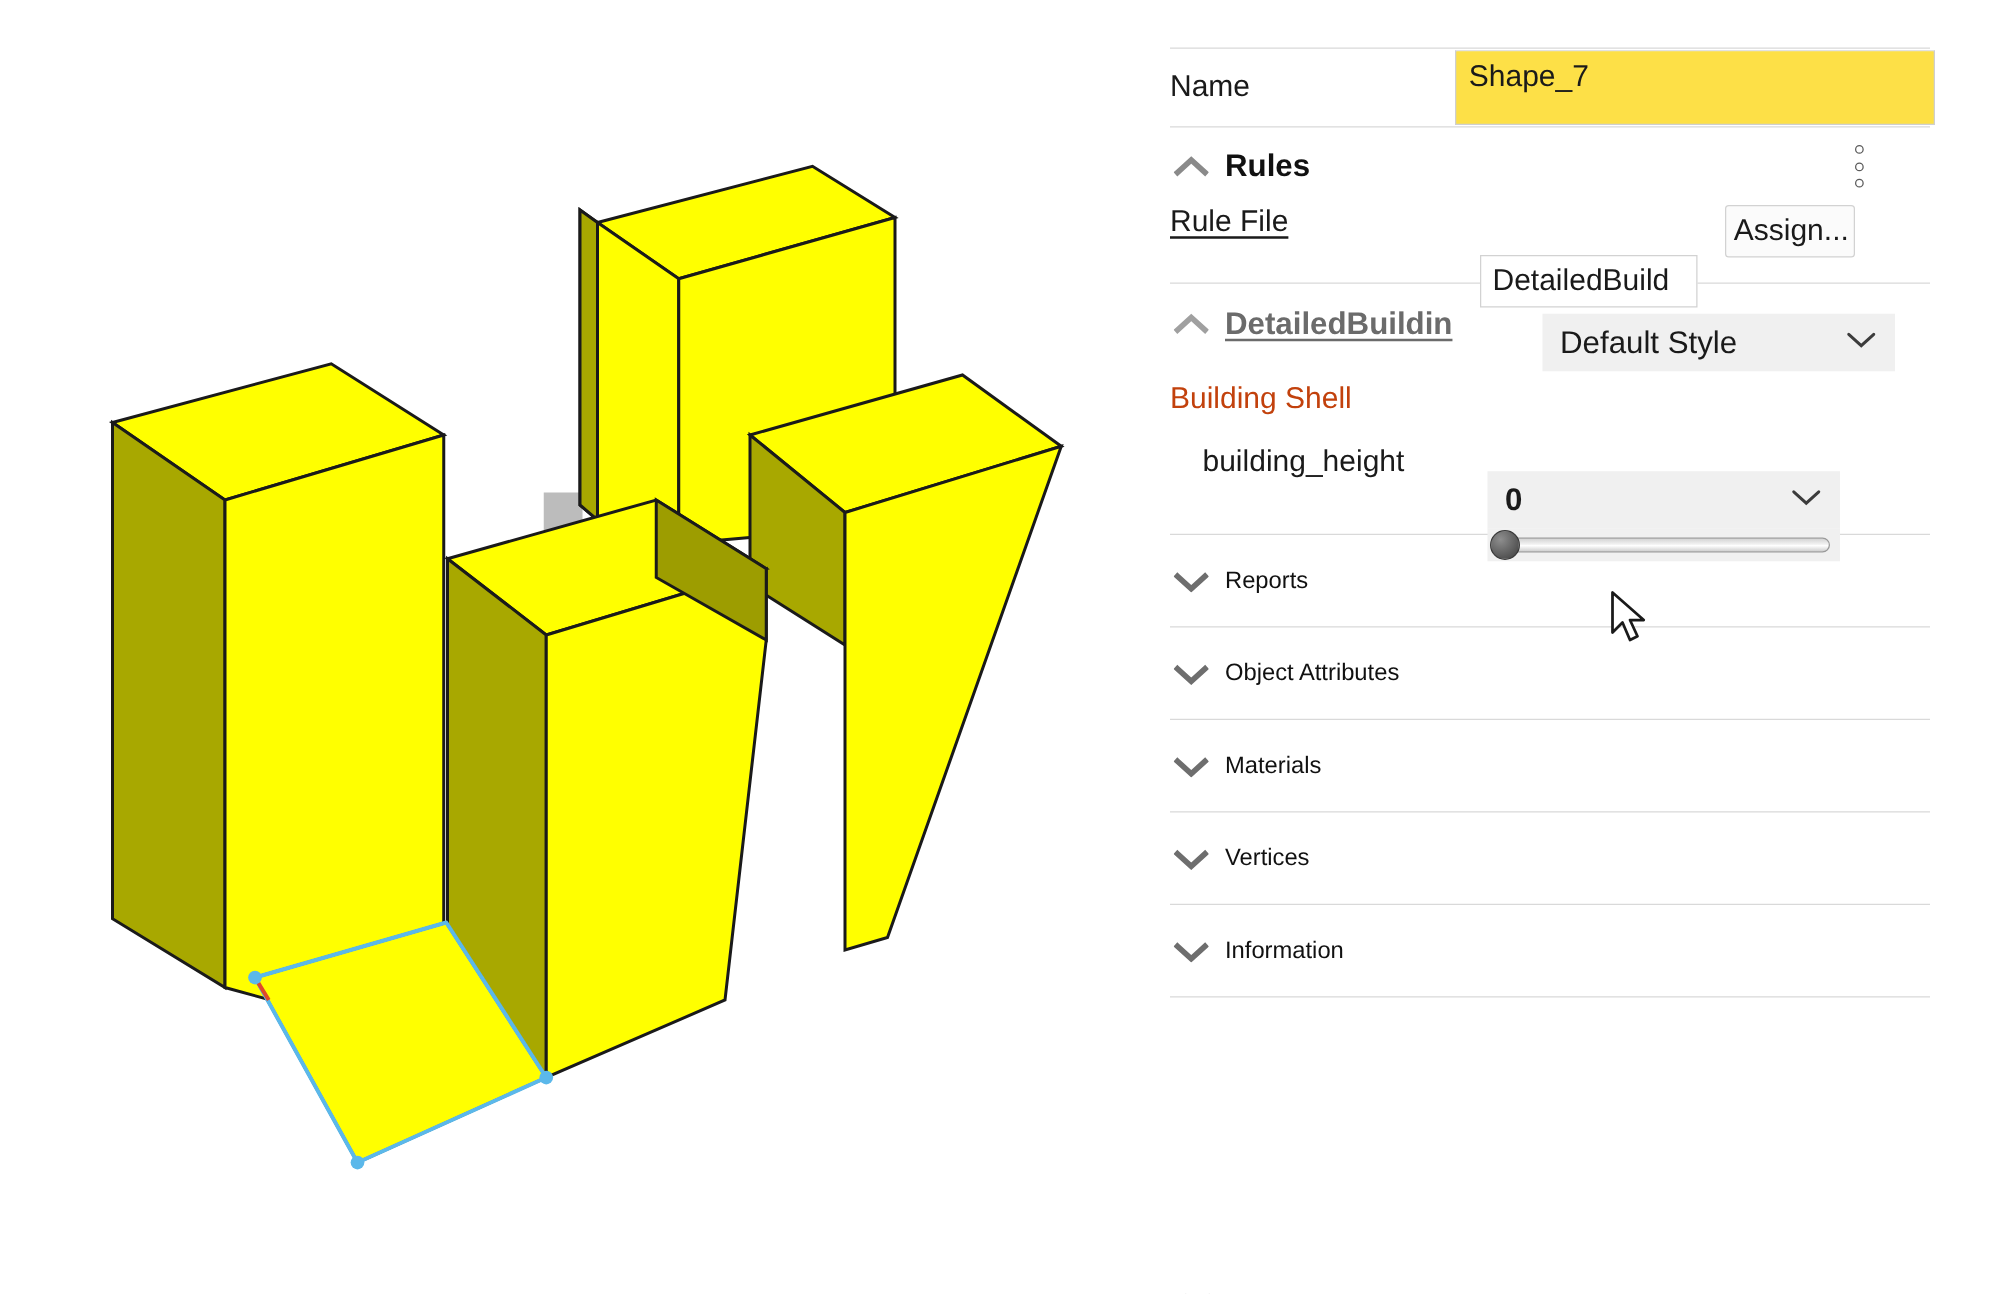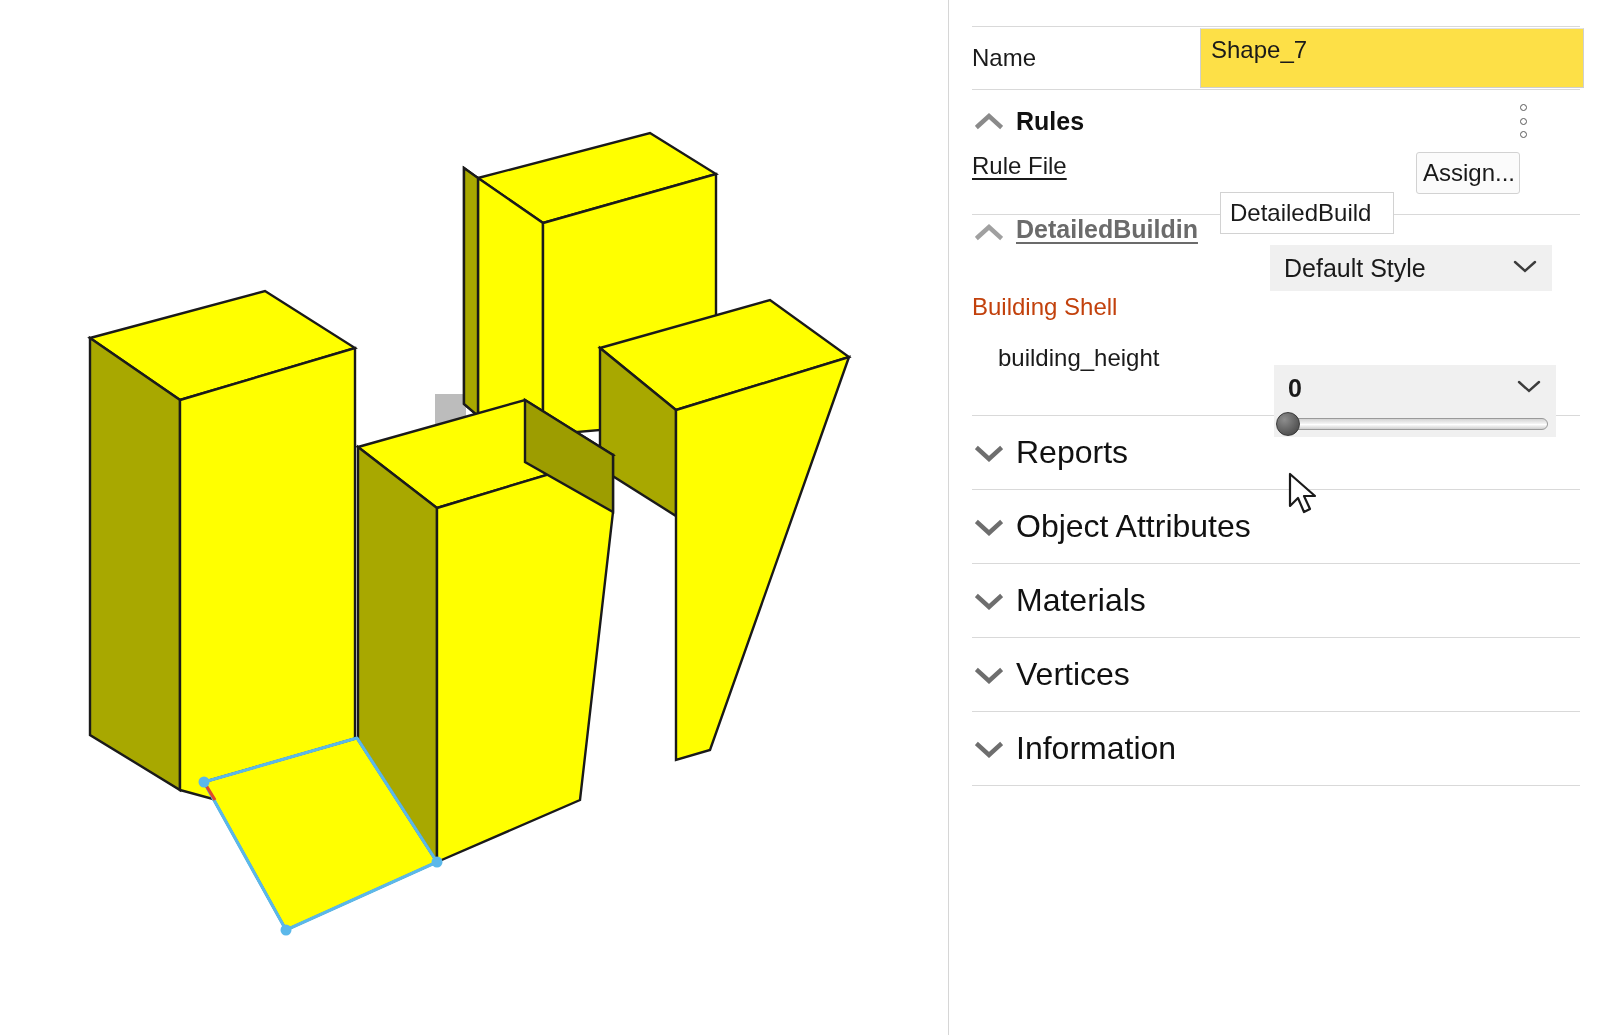--- a/index.html
+++ b/index.html
@@ -23,24 +23,24 @@
   
   .rail {
     position: absolute; top: 0; width: 1px; height: 1035px;
     background: #d6d6d6;
   }
   #rail-a { left: 948px; }
   #rail-b { left: 967px; }
 
   
   #panel {
-    position: absolute; left: 952px; top: 0;
+    position: absolute; left: 916px; top: 0;
     width: 632px; height: 1035px;
     background: #ffffff;
-    padding: 4px 0 0 0;
+    padding: 16px 0 0 0;
   }
 
   .hr {
     height: 1px; background: #d9d9d9; margin: 0 4px 0 20px;
   }
 
   
   .name-row {
     display: flex; align-items: center;
     height: 62px; padding-left: 20px;
@@ -109,21 +109,21 @@
     width: 104px; height: 42px;
     border: 1px solid #d2d2d2; border-radius: 3px;
     background: #fbfbfb;
     font-size: 24px; color: #1a1a1a;
     line-height: 40px; padding-left: 6px;
     overflow: hidden; white-space: nowrap;
   }
 
   
   .rule-sub {
-    display: flex; align-items: flex-start;
+    display: flex; align-items: center;
     height: 64px; padding-left: 20px;
   }
   .rule-sub-title {
     font-size: 25px; font-weight: bold; color: #6b6b6b;
     text-decoration: underline; text-underline-offset: 4px;
     width: 254px;
   }
   .combo {
     position: relative;
     width: 282px; height: 46px;
@@ -141,21 +141,21 @@
 
   
   .group-label {
     font-size: 24px; color: #c2410c;
     padding-left: 20px; height: 56px; line-height: 56px;
   }
 
   
   .attr-row {
     display: flex; align-items: flex-start;
-    padding-left: 20px; height: 74px; gap: 48px;
+    padding-left: 20px; height: 74px;
   }
   .attr-label {
     font-size: 24px; color: #1a1a1a;
     width: 254px; padding-left: 26px; line-height: 46px;
   }
   .attr-control { position: relative; width: 282px; }
   .slider-wrap {
     position: relative;
     width: 282px; height: 26px;
     background: #f0f0f0;
@@ -175,21 +175,21 @@
     width: 24px; height: 24px; border-radius: 50%;
     background: radial-gradient(circle at 34% 30%, #8e8e8e 0%, #6d6d6d 40%, #3d3d3d 100%);
     border: 1px solid #3a3a3a;
   }
 
   
   .collapse-row {
     display: flex; align-items: center;
     height: 73px; padding-left: 20px;
   }
-  .collapse-title { font-size: 32px; color: #111111; }
+  .collapse-title { font-size: 19px; color: #111111; }
 
   
   #cursor { position: absolute; left: 1288px; top: 472px; pointer-events: none; }
 </style>
 </head>
 <body>
 
 <div id="app">
 
   <div id="viewport">

